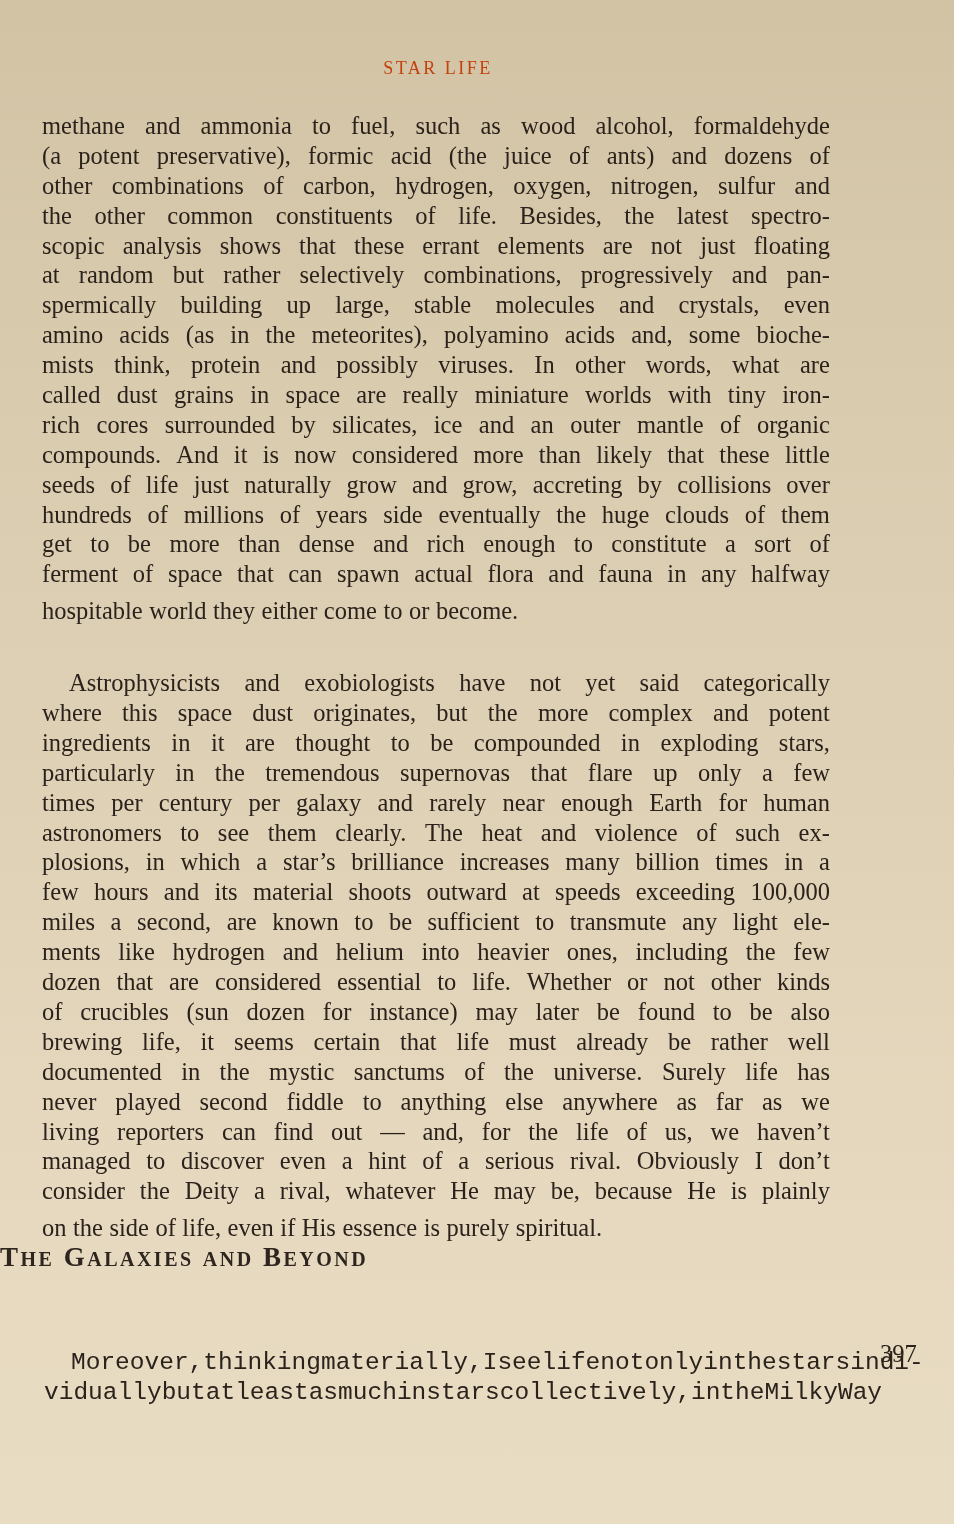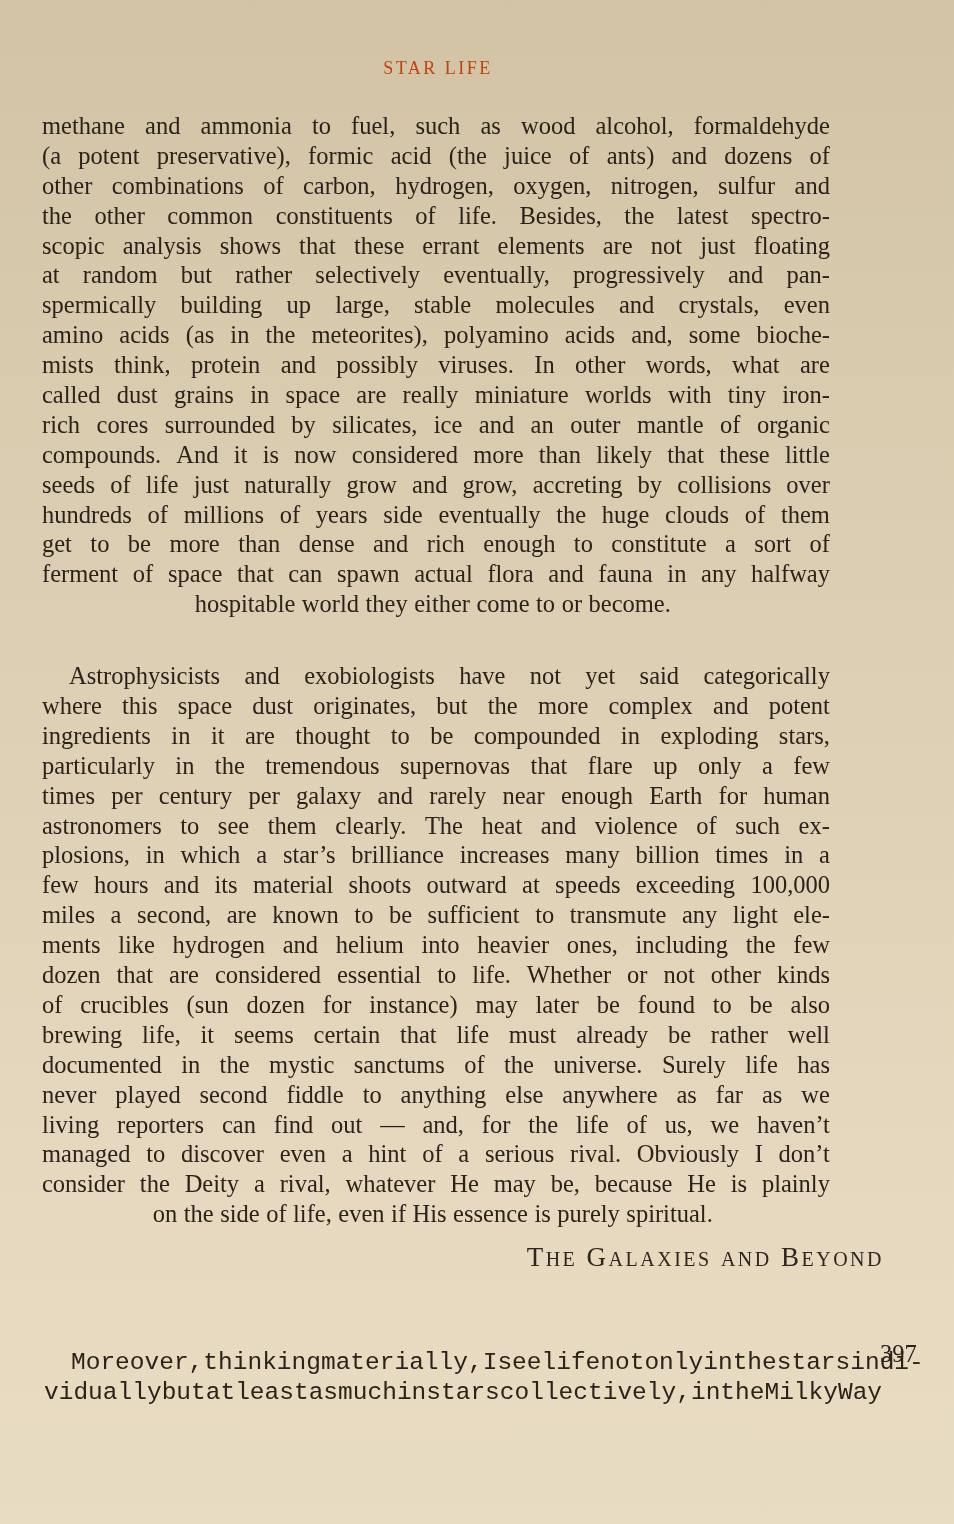--- a/index.html
+++ b/index.html
@@ -14,39 +14,40 @@
     position: absolute; top: 58px; left: 0; width: 876px;
     text-align: center;
     font-size: 18px; letter-spacing: 2.5px;
     color: #c2410c;
   }
   .text-block {
     position: absolute; left: 42px; top: 111px; width: 788px;
   }
   .section-heading {
     position: absolute; top: 1242px; left: 0; width: 884px;
-    text-align: right;
+    text-align: left;
     font-size: 27px; letter-spacing: 2.5px;
     color: #2e251e;
+    font-weight: bold;
   }
   .section-heading .sc { font-size: 20px; }
   .text-block-2 {
     position: absolute; left: 44px; top: 1306px; width: 789px; font-family: Liberation Mono, monospace;
   }
   .page-number {
     position: absolute; top: 1339px; left: 870px;
     font-size: 24.5px; line-height: 29.9px; margin-left: 10px;
   }
   
   .jline {
     display: flex; justify-content: space-between;
     height: 29.9px; line-height: 29.9px;
     font-size: 24.5px; white-space: nowrap;
   }
-  .jline.last { justify-content: center; }
+  .jline.last { justify-content: flex-start; margin-top: 7px; }
   .jline.last span { margin-right: 6.5px; }
   .jline.indent { padding-left: 27px; margin-top: 42px; }
 </style>
 </head>
 <body>
 
 <div class="running-head">STAR LIFE</div>
 
 <div class="text-block" id="block1">
     <div>
@@ -111,21 +112,21 @@
         <span>not</span>
         <span>just</span>
         <span>floating</span>
       </div>
       <div class="jline">
         <span>at</span>
         <span>random</span>
         <span>but</span>
         <span>rather</span>
         <span>selectively</span>
-        <span>eventually,</span>
+        <span>combinations,</span>
         <span>progressively</span>
         <span>and</span>
         <span>pan-</span>
       </div>
       <div class="jline">
         <span>spermically</span>
         <span>building</span>
         <span>up</span>
         <span>large,</span>
         <span>stable</span>

